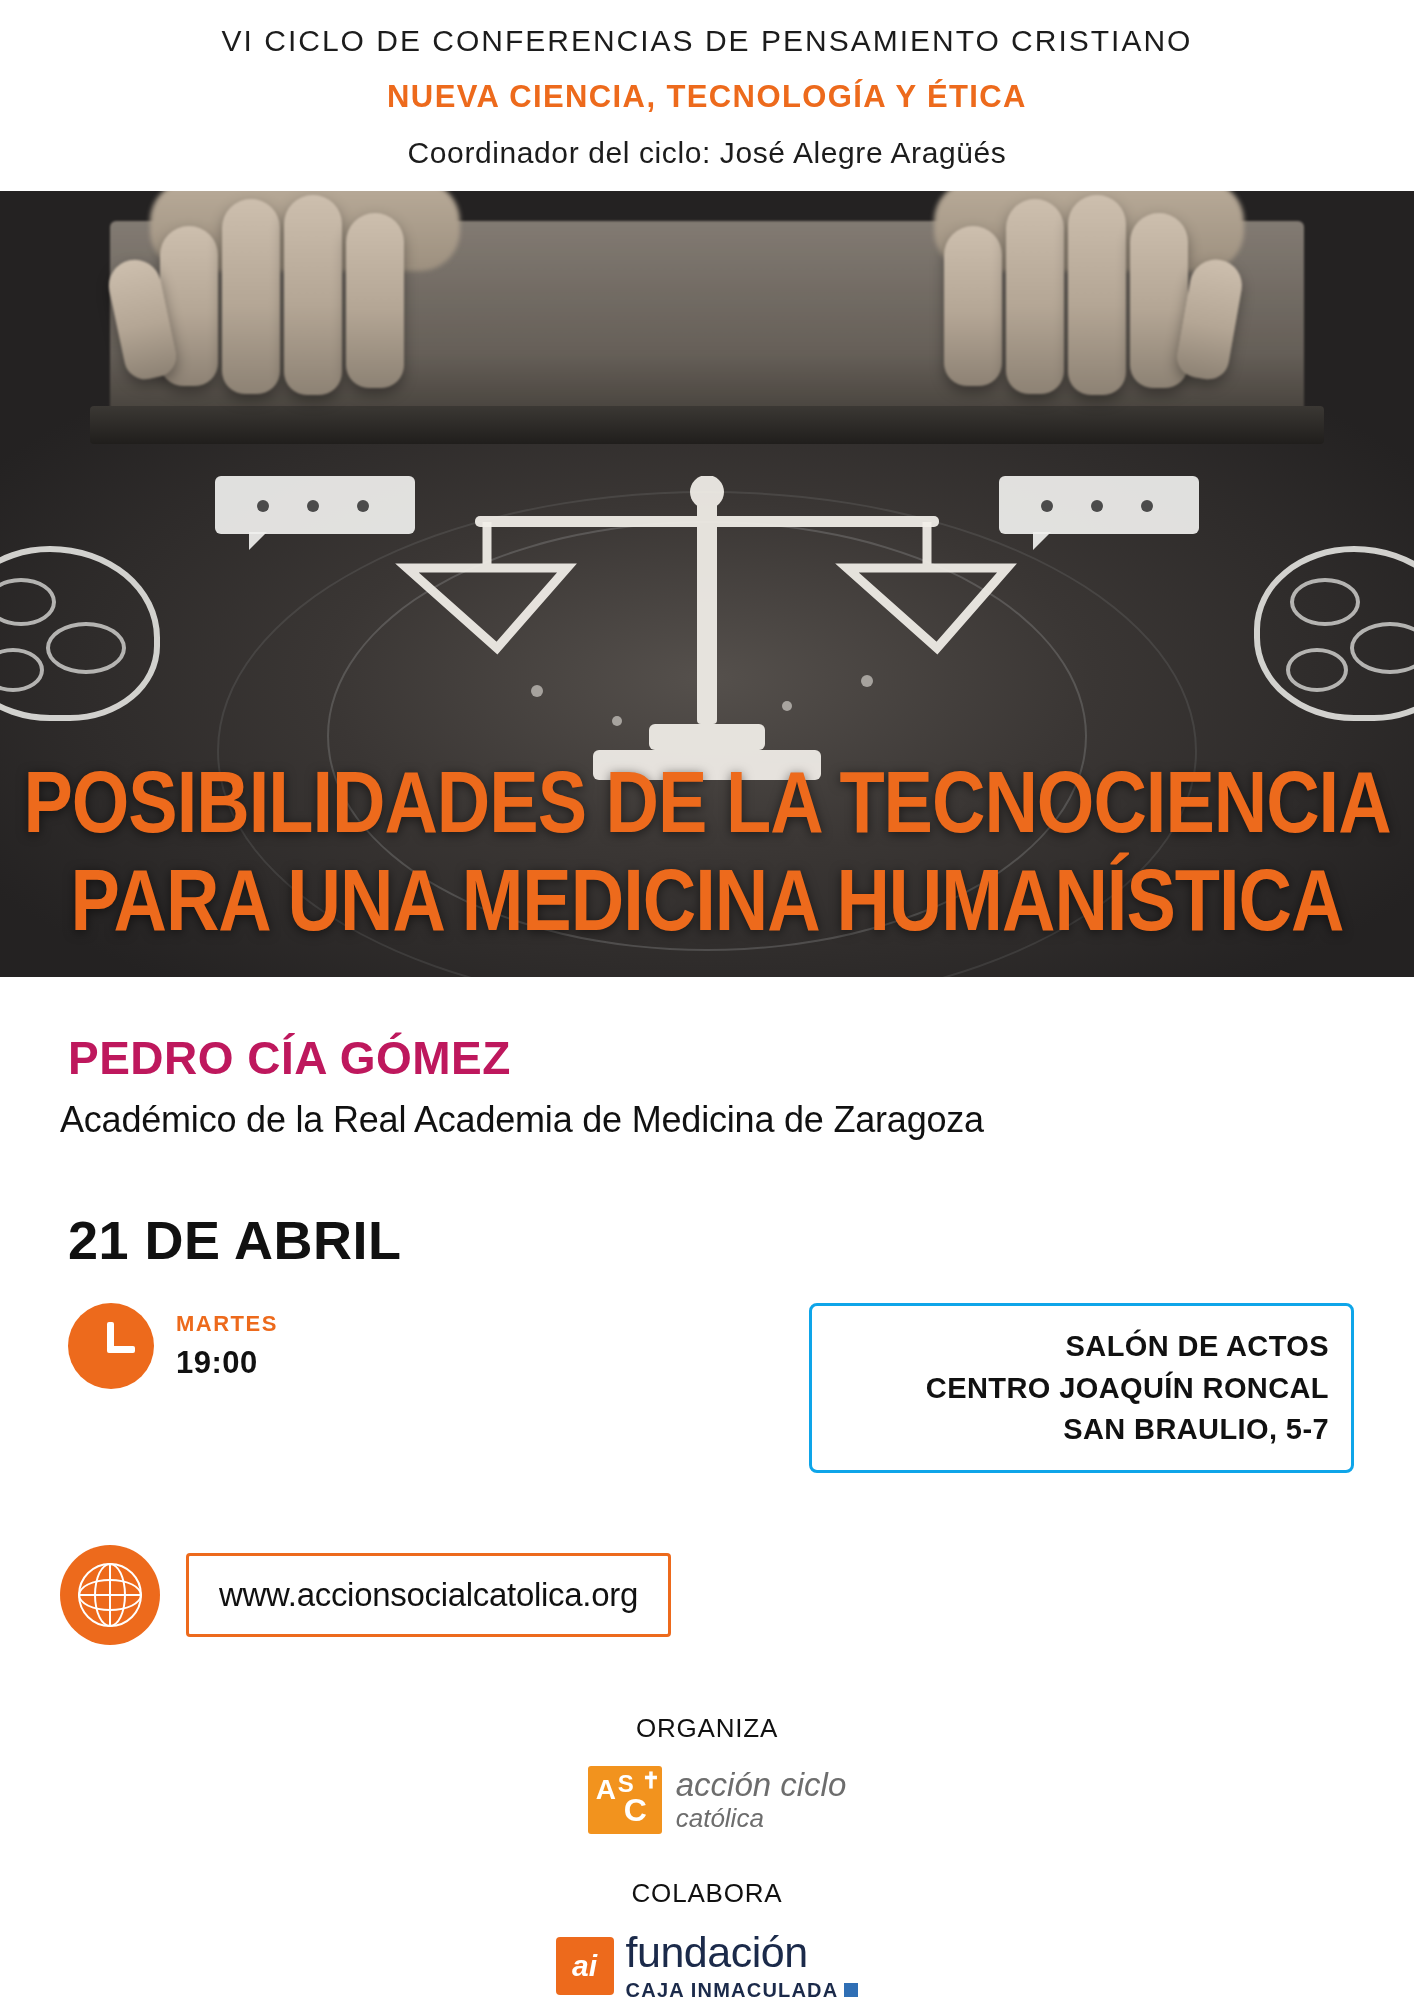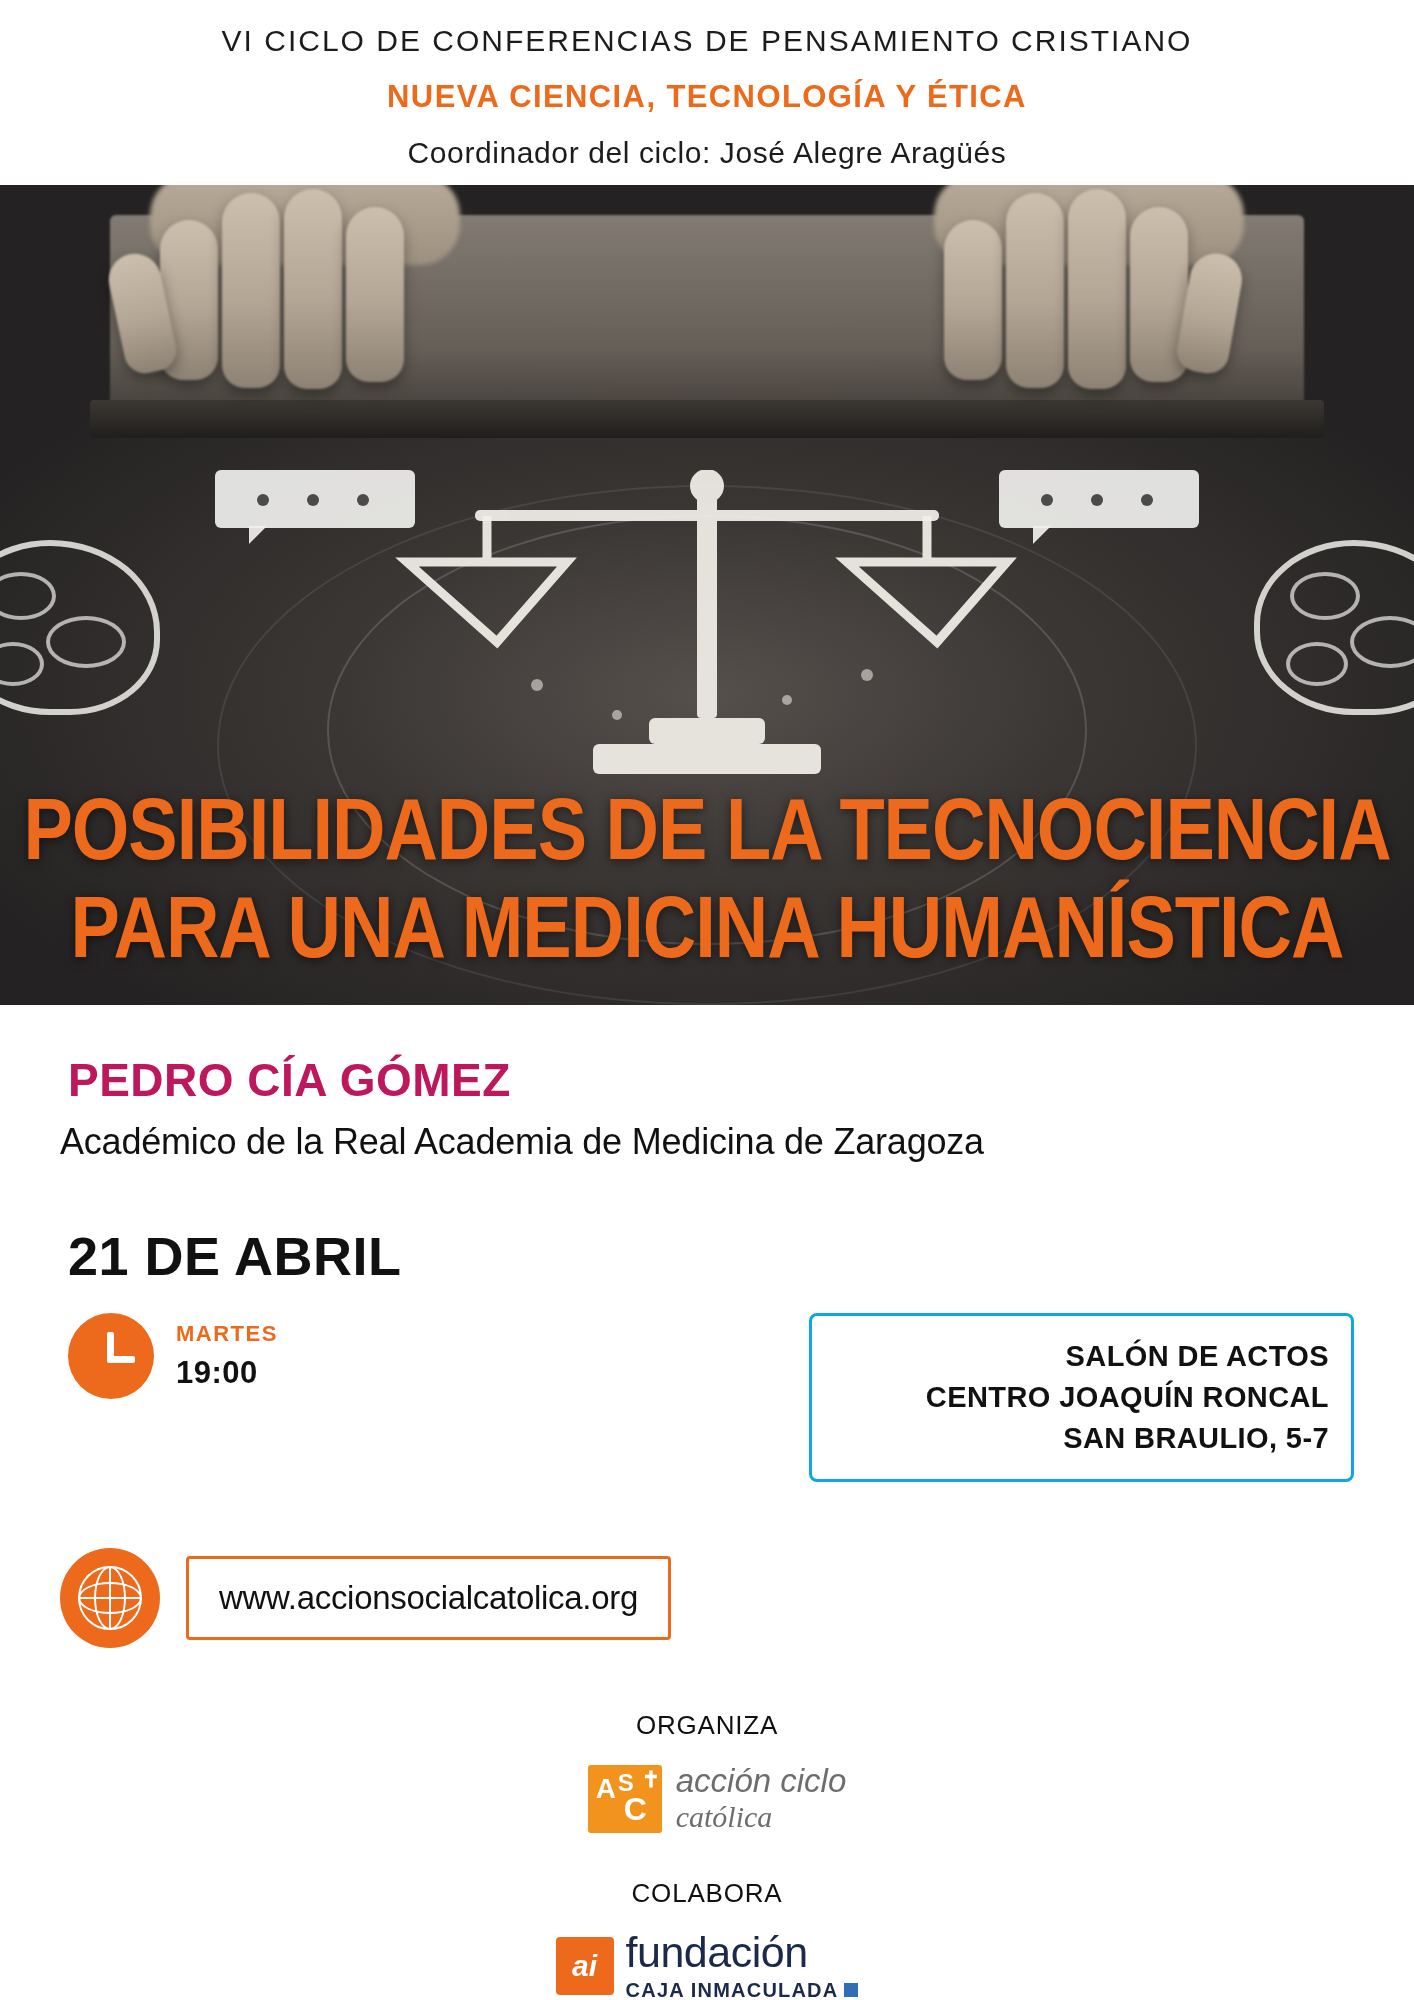--- a/index.html
+++ b/index.html
@@ -10,20 +10,21 @@
     font-family: "Liberation Sans", sans-serif;
     overflow: hidden;
   }
   .poster {
     position: relative;
     width: 1414px;
     height: 2000px;
     background: #ffffff;
     display: flex;
     flex-direction: column;
+    gap: 6px;
   }
 
   
   .header {
     padding: 22px 40px 14px 40px;
     text-align: center;
   }
   .cycle-title {
     font-size: 30px;
     letter-spacing: 2.0px;
@@ -371,21 +372,21 @@
   .asc-mark .m-a { position: absolute; left: 8px; top: 8px; font-size: 28px; }
   .asc-mark .m-s { position: absolute; left: 30px; top: 4px; font-size: 24px; }
   .asc-mark .m-c { position: absolute; left: 36px; top: 26px; font-size: 32px; }
   .asc-mark .m-cross { position: absolute; left: 54px; top: 2px; font-size: 22px; }
   .asc-text {
     line-height: 1.12;
     font-style: italic;
     color: #6d6d6d;
   }
   .asc-text .t1 { font-size: 33px; }
-  .asc-text .t2 { font-size: 30px; font-family: Liberation Serif, serif; }
+  .asc-text .t2 { font-size: 26px; }
   .spacer { flex: 1; }
   .fci-logo {
     display: flex;
     align-items: center;
     gap: 12px;
   }
   .fci-mark {
     width: 58px; height: 58px;
     background: #ED6A1C;
     border-radius: 4px;

